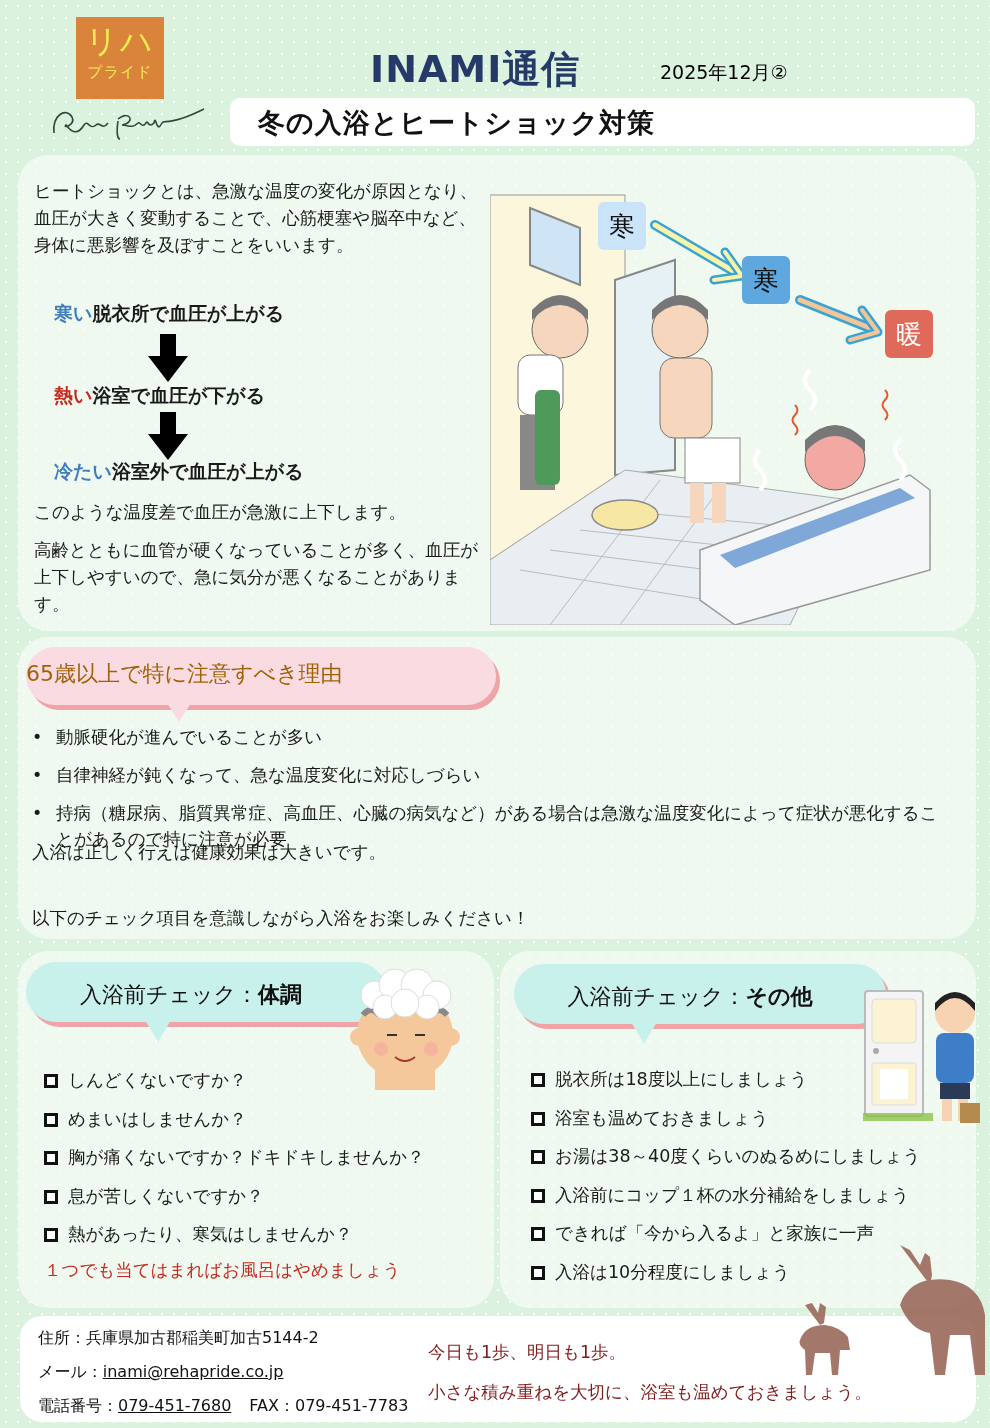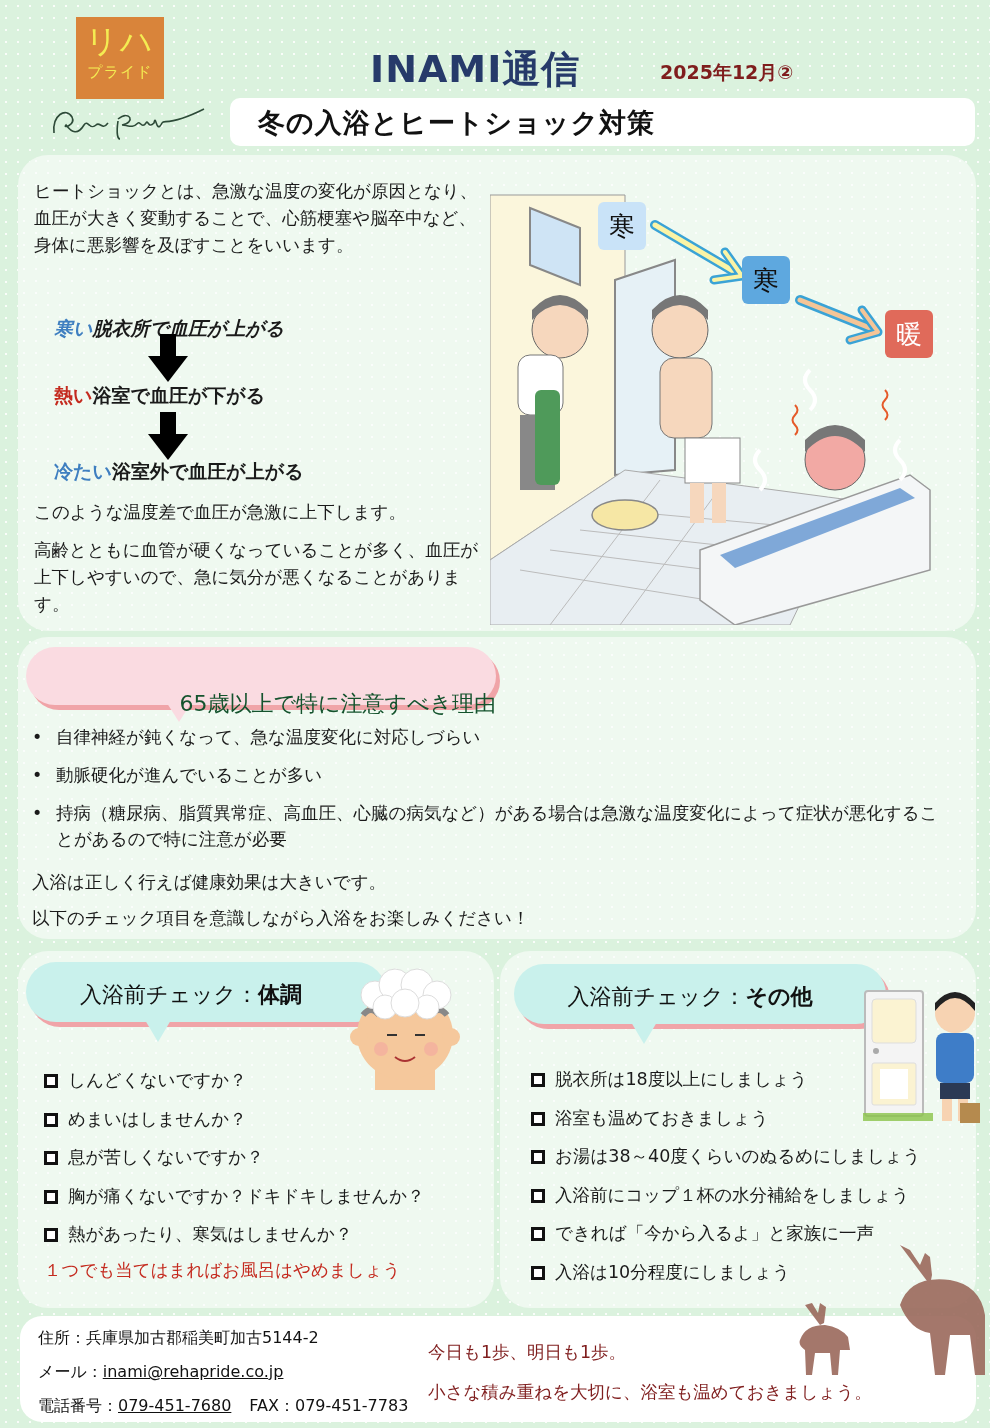--- a/index.html
+++ b/index.html
@@ -22,21 +22,21 @@
     .logo .l1 { font-size: 32px; line-height: 40px; padding-top: 4px; letter-spacing: 2px; }
     .logo .l2 { font-size: 15px; line-height: 22px; letter-spacing: 1px; }
     .logo-script {
       position: absolute; left: 44px; top: 95px; width: 170px; height: 50px;
     }
     .title {
       position: absolute; left: 370px; top: 44px;
       font-size: 38px; font-weight: bold; color: #263a6a; letter-spacing: 1px;
     }
     .issue {
-      position: absolute; left: 660px; top: 60px; font-size: 19px; color: #7f1d1d; font-weight: bold;
+      position: absolute; left: 660px; top: 60px; font-size: 19px; color: #000000;
     }
     .subtitle-bar {
       position: absolute; left: 230px; top: 98px; width: 745px; height: 48px;
       background: #ffffff; border-radius: 10px;
     }
     .subtitle {
       position: absolute; left: 258px; top: 105px;
       font-size: 27px; font-weight: bold; color: #111; letter-spacing: 1px;
     }
 
@@ -77,22 +77,22 @@
       position: absolute; left: 26px; top: 647px; width: 470px; height: 58px;
       background: #fadbe1; border-radius: 40px;
       box-shadow: 4px 5px 0 #f0a4a8;
     }
     .bubble-pink-tail {
       position: absolute; left: 165px; top: 700px; width: 0; height: 0;
       border-left: 14px solid transparent; border-right: 14px solid transparent;
       border-top: 22px solid #fadbe1;
     }
     .bubble-pink-text {
-      position: absolute; left: 26px; top: 689px; width: 470px; text-align: right;
-      font-size: 22px; color: #14532d;
+      position: absolute; left: 26px; top: 659px; width: 470px; text-align: left;
+      font-size: 22px; color: #a16207;
     }
     .bullets { position: absolute; left: 32px; top: 724px; width: 930px; font-size: 17.5px; line-height: 26px; }
     .bullets li { list-style: none; position: relative; padding-left: 24px; margin-bottom: 12px; }
     .bullets li::before { content: "•"; position: absolute; left: 0; top: 0; }
     .after-text { position: absolute; left: 32px; font-size: 17.5px; }
 
     
     .bubble-cyan {
       position: absolute; height: 60px; background: #c9f1ec; border-radius: 40px;
       box-shadow: 4px 5px 0 #f0a4a8;
@@ -139,21 +139,21 @@
   <div class="panel p1"></div>
   <div class="panel p2"></div>
   <div class="panel p3"></div>
   <div class="panel p4"></div>
   <div class="panel p5"></div>
 
   <div class="intro">
     <b>ヒートショック</b><span>とは、急激な温度の変化が原因となり、血圧が大きく変動することで、心筋梗塞や脳卒中など、身体に悪影響を及ぼすことをいいます。</span>
   </div>
 
-  <div class="flow" style="top:316px;font-style:italic;">
+  <div class="flow" style="top:301px;">
     <span class="cold">寒い</span><span>脱衣所で血圧が上がる</span>
   </div>
   <svg class="arrow" style="top:334px;" viewBox="0 0 40 50">
     <rect x="12" y="0" width="16" height="24" fill="#000"></rect>
       <polygon points="0,22 40,22 20,48" fill="#000"></polygon>
   </svg>
   <div class="flow" style="top:383px;">
     <span class="hot">熱い</span><span>浴室で血圧が下がる</span>
   </div>
   <svg class="arrow" style="top:412px;" viewBox="0 0 40 50">
@@ -227,25 +227,25 @@
     </svg>
     <div class="kanji-box" style="left:108px; top:32px; background:#c9e3f8;">寒</div>
     <div class="kanji-box" style="left:252px; top:86px; background:#5ea8df;">寒</div>
     <div class="kanji-box" style="left:395px; top:140px; background:#e06a5a; color:#fff;">暖</div>
   </div>
 
   <div class="bubble-pink"></div>
   <div class="bubble-pink-tail"></div>
   <div class="bubble-pink-text">65歳以上で特に注意すべき理由</div>
   <ul class="bullets">
+    <li>動脈硬化が進んでいることが多い</li>
     <li>自律神経が鈍くなって、急な温度変化に対応しづらい</li>
-    <li>動脈硬化が進んでいることが多い</li>
     <li style="padding-right:20px;">持病（糖尿病、脂質異常症、高血圧、心臓の病気など）がある場合は急激な温度変化によって症状が悪化することがあるので特に注意が必要</li>
   </ul>
-  <div class="after-text" style="top:870px;">入浴は正しく行えば健康効果は大きいです。</div>
+  <div class="after-text" style="top:840px;">入浴は正しく行えば健康効果は大きいです。</div>
   <div class="after-text" style="top:906px;">以下のチェック項目を意識しながら入浴をお楽しみください！</div>
 
   <div class="bubble-cyan" style="left:26px; top:962px; width:360px;"></div>
   <div class="bubble-cyan-tail" style="left:145px; top:1020px;"></div>
   <div class="bubble-cyan-text" style="left:26px; top:980px; width:330px;">
     <span>入浴前チェック：</span><b>体調</b>
   </div>
   <svg style="position:absolute; left:345px; top:965px;" width="118" height="125" viewBox="0 0 118 125">
     <rect x="30" y="90" width="60" height="35" fill="#f5c89c"></rect>
     <ellipse cx="60" cy="70" rx="48" ry="45" fill="#f5c89c"></ellipse>
@@ -262,22 +262,22 @@
         <circle cx="60" cy="38" r="14"></circle>
     </g>
     <path d="M42 70 h10 M70 70 h10" stroke="#333" stroke-width="2"></path>
     <path d="M50 92 q10 8 20 0" stroke="#a33" stroke-width="2" fill="none"></path>
     <circle cx="36" cy="84" r="7" fill="#f4a7a0" opacity="0.6"></circle>
       <circle cx="86" cy="84" r="7" fill="#f4a7a0" opacity="0.6"></circle>
   </svg>
   <div class="checklist" style="left:44px; top:1061px;">
     <div class="item"><span class="box"></span><span>しんどくないですか？</span></div>
     <div class="item"><span class="box"></span><span>めまいはしませんか？</span></div>
+    <div class="item"><span class="box"></span><span>胸が痛くないですか？ドキドキしませんか？</span></div>
     <div class="item"><span class="box"></span><span>息が苦しくないですか？</span></div>
-    <div class="item"><span class="box"></span><span>胸が痛くないですか？ドキドキしませんか？</span></div>
     <div class="item"><span class="box"></span><span>熱があったり、寒気はしませんか？</span></div>
   </div>
   <div class="warn">１つでも当てはまればお風呂はやめましょう</div>
 
   <div class="bubble-cyan" style="left:514px; top:964px; width:372px;"></div>
   <div class="bubble-cyan-tail" style="left:631px; top:1022px;"></div>
   <div class="bubble-cyan-text" style="left:514px; top:982px; width:372px; padding-right:20px;">
     <span>入浴前チェック：</span><b>その他</b>
   </div>
   <svg style="position:absolute; left:860px; top:985px;" width="120" height="140" viewBox="0 0 120 140">

